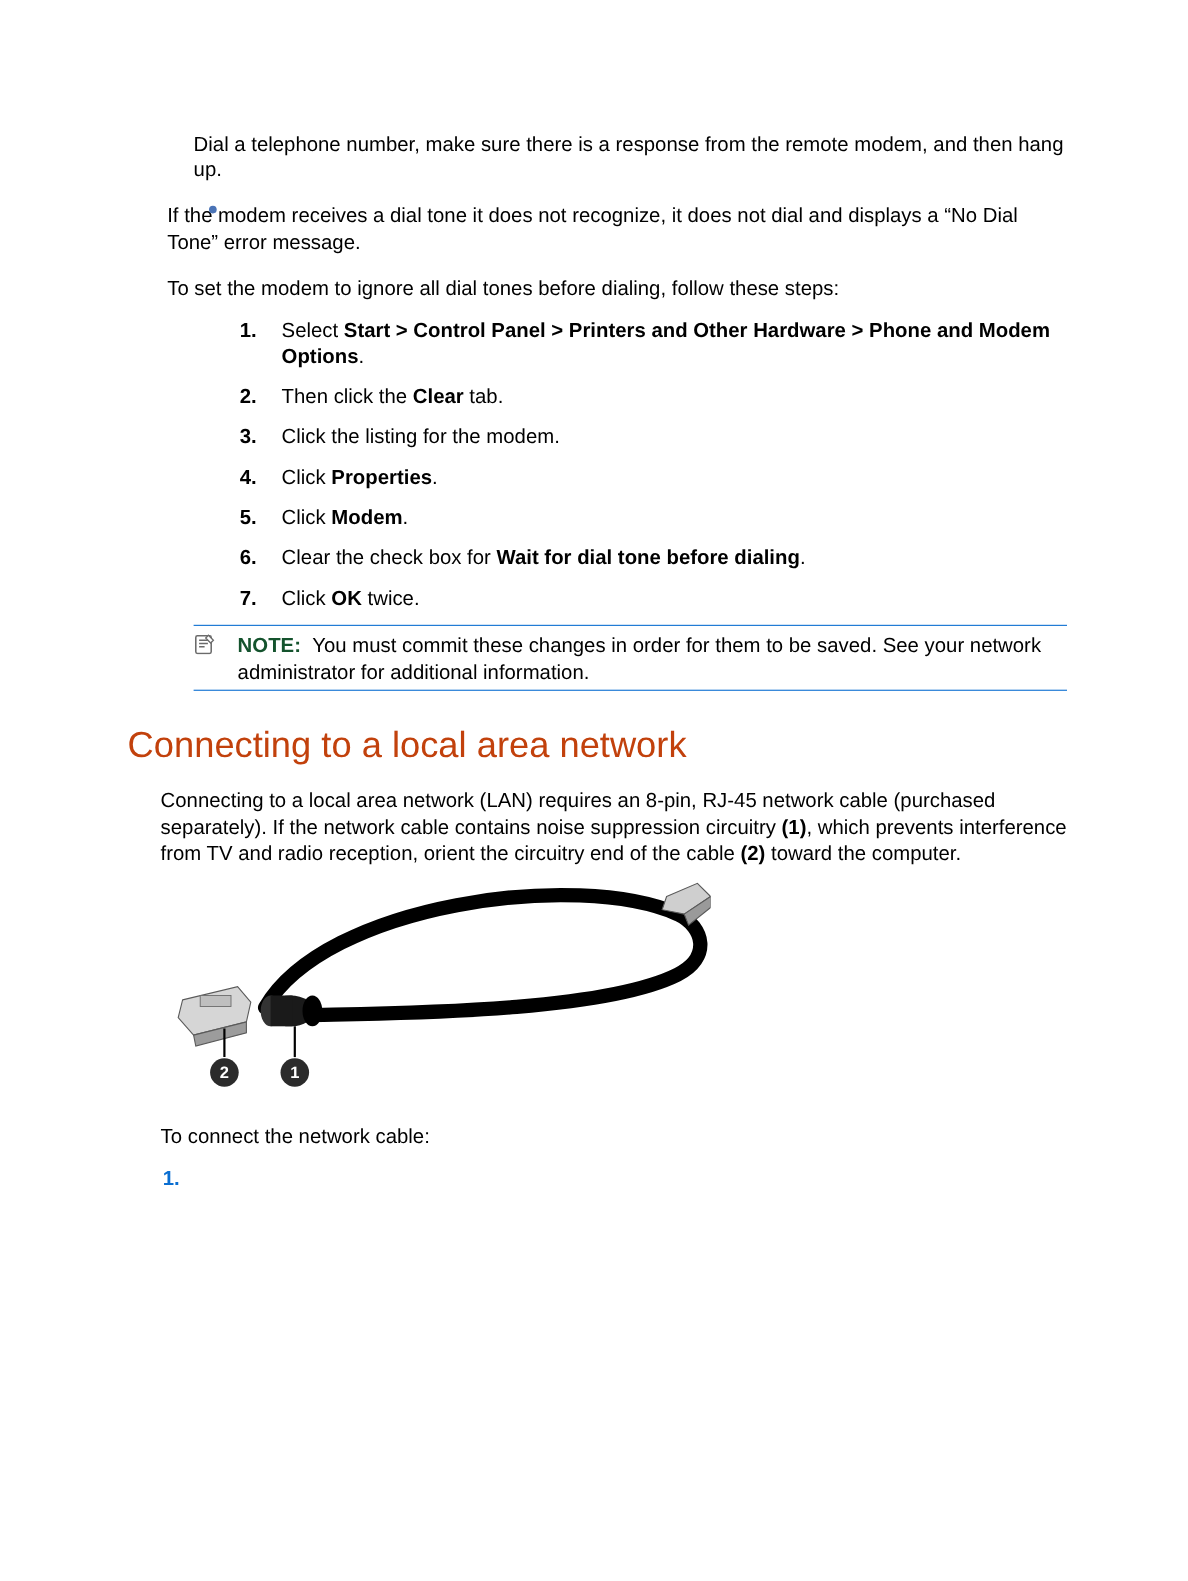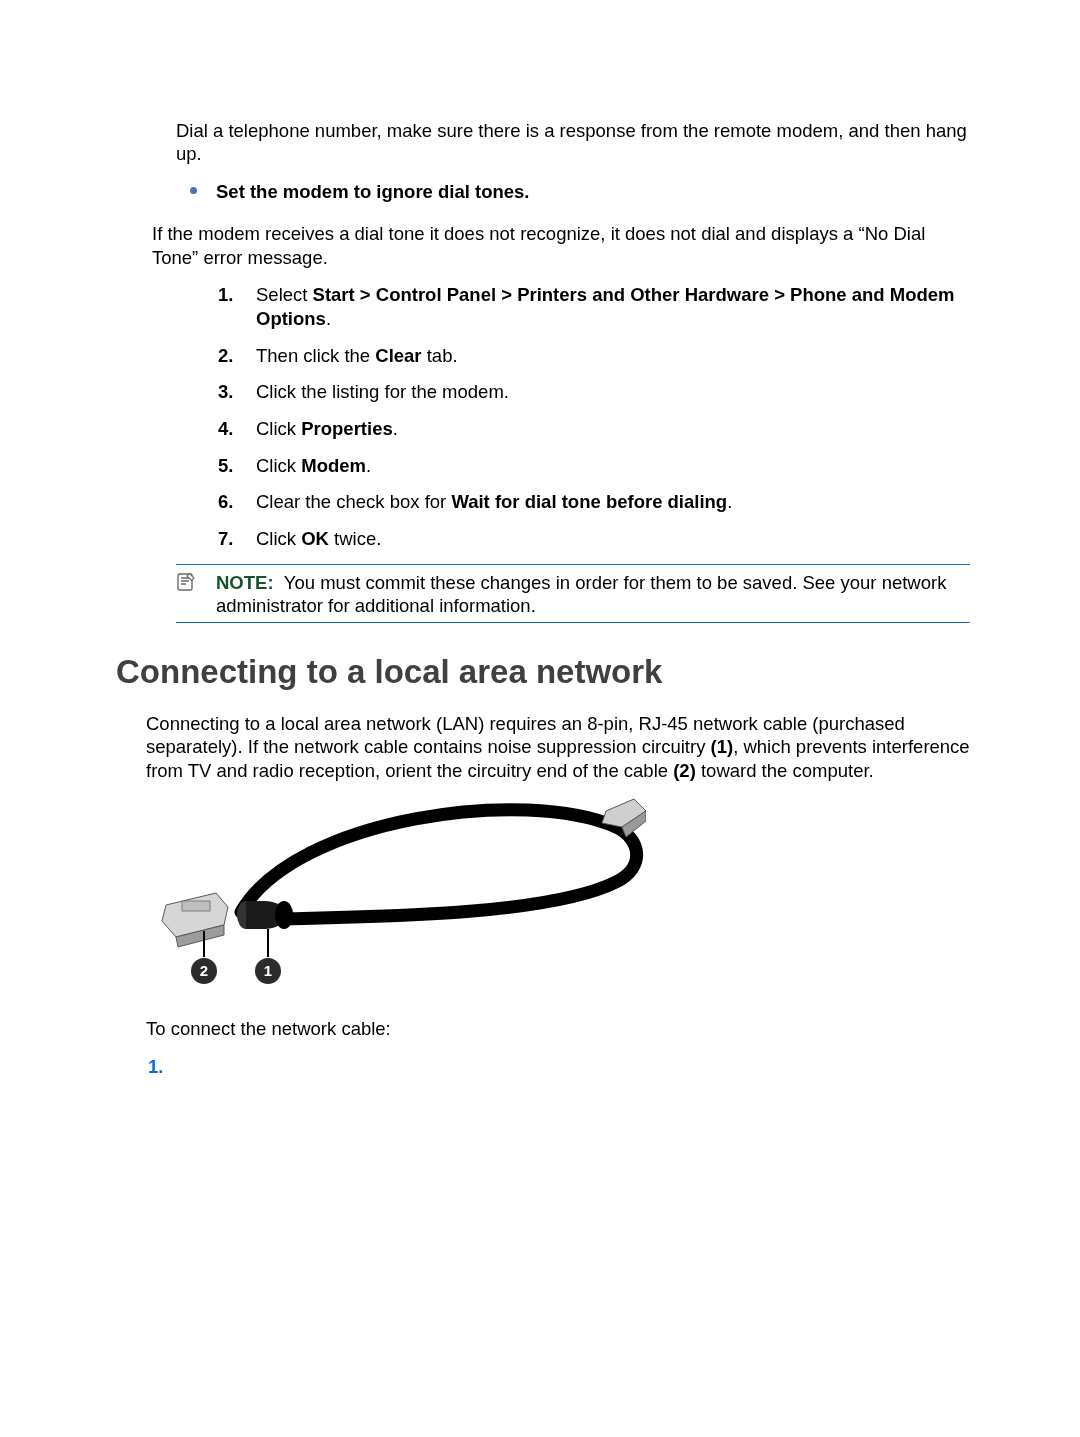--- a/index.html
+++ b/index.html
@@ -78,23 +78,23 @@
     top: 0px;
     width: 20px;
     height: 20px;
   }
   .note-label {
     color: #14532d;
     font-weight: 700;
   }
 
   h2.section-title {
-    color: #404040;
+    color: #c2410c;
     font-size: 33px;
-    font-weight: 700;
+    font-weight: 400;
     margin: 20px 0 14px 0;
   }
   .body-p { margin-left: 30px; margin-bottom: 14px; }
 
   .figure {
     margin: 8px 0 20px 30px;
     width: 500px;
     height: 200px;
   }
 
@@ -118,24 +118,24 @@
 </style>
 </head>
 <body>
 
 <div class="page">
 
   <p class="indent1 para" style="margin-left:60px; padding-left:0;">Dial a telephone number, make sure there is a response from the remote modem, and then hang up.</p>
 
   <div class="bullet-row">
     <span class="bullet-dot"></span>
-    <span class="bold">Set the modem to ignore dial tones.</span>
   </div>
 
   <p class="indent2 para">If the modem receives a dial tone it does not recognize, it does not dial and displays a “No Dial Tone” error message.</p>
+  <p class="indent2 para">To set the modem to ignore all dial tones before dialing, follow these steps:</p>
 
   <div class="ol" style="margin-left:100px;">
     <div class="ol-li">
       <span class="num">1.</span>
       <span><span>Select </span><span class="b">Start &gt; Control Panel &gt; Printers and Other Hardware &gt; Phone and Modem Options</span><span>.</span></span>
     </div>
     <div class="ol-li">
       <span class="num">2.</span>
       <span><span>Then click the </span><span class="b">Clear</span><span> tab.</span></span>
     </div>

